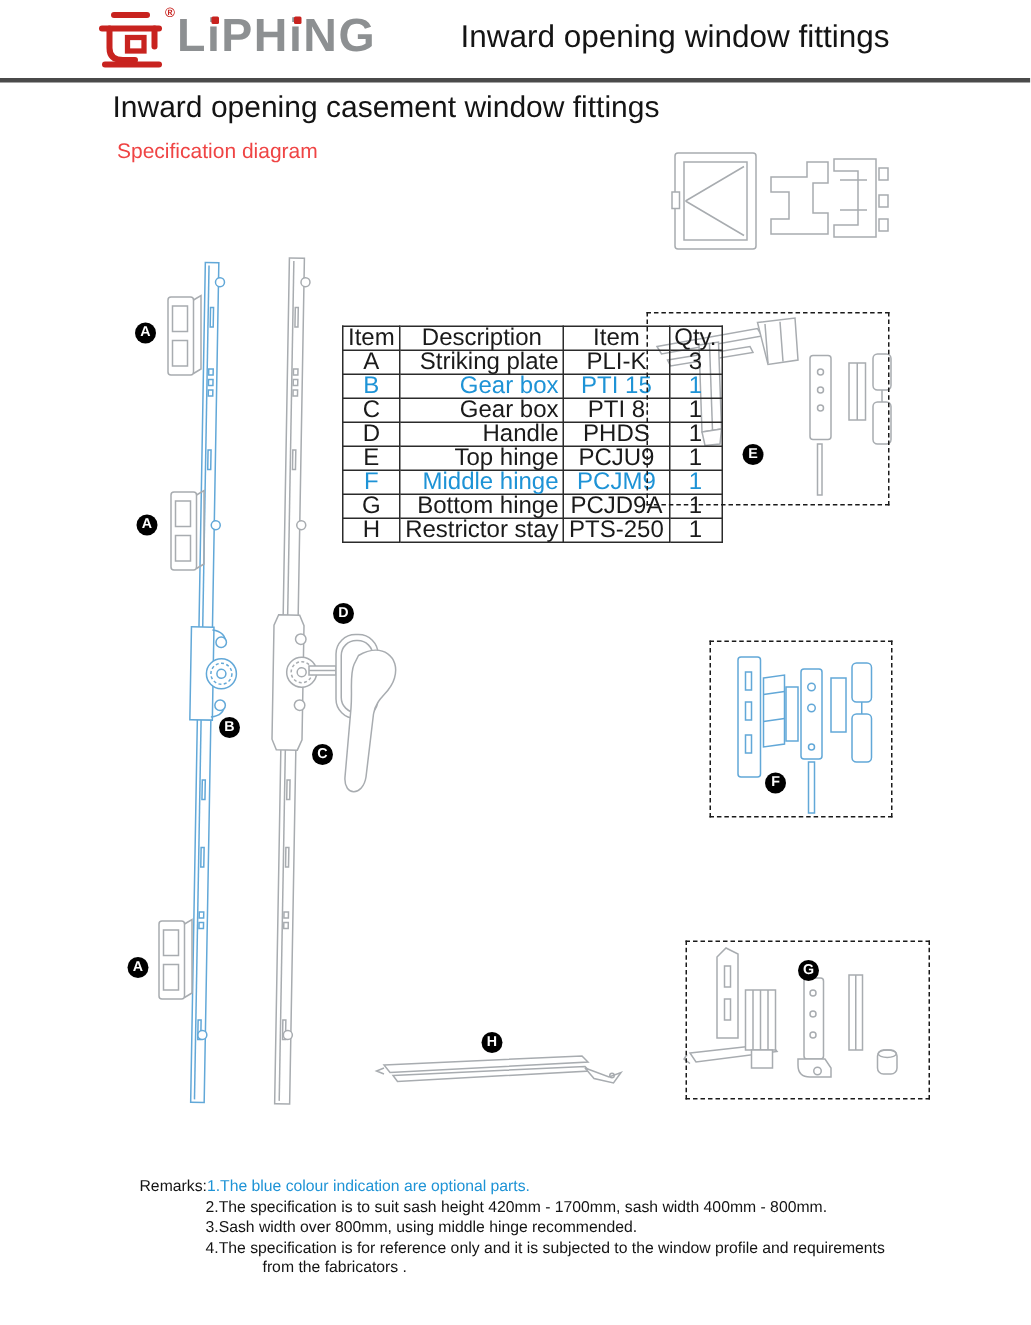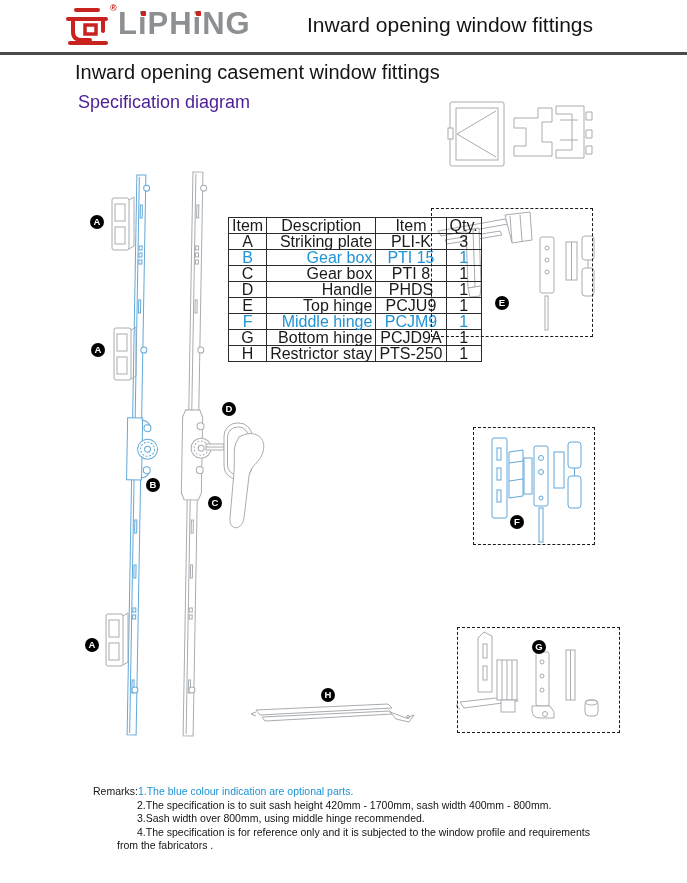--- a/index.html
+++ b/index.html
@@ -9,21 +9,21 @@
   .brand{position:absolute;left:118px;top:6px;font-size:31px;font-weight:bold;
          letter-spacing:1px;color:#8d9092;}
   .i-dot{position:absolute;width:4.5px;height:4.5px;background:#c8231f;border-radius:1px;}
   .i-dot.d1{left:141px;top:11px;}
   .i-dot.d2{left:196px;top:11px;}
   .reg{position:absolute;left:110px;top:3px;font-size:9px;color:#c8231f;font-weight:bold;}
   .page-title{position:absolute;left:280px;top:13px;width:340px;text-align:center;
               font-size:21px;color:#141414;}
   .divider{position:absolute;left:0;top:52px;width:687px;height:2.5px;background:#4a4a4a;}
   .subtitle{position:absolute;left:75px;top:61px;font-size:20px;color:#141414;}
-  .spec-label{position:absolute;left:78px;top:92px;font-size:18px;color:#4c1d95;}
+  .spec-label{position:absolute;left:78px;top:92px;font-size:14px;color:#ef4444;}
   
   .parts-table{position:absolute;left:228px;top:217px;border-collapse:collapse;
                font-size:16px;color:#1a1a1a;padding-left:24px;}
   .parts-table th,.parts-table td{border:1px solid #2b2b2b;height:15px;padding:0 3px;
                line-height:13px;white-space:nowrap;font-weight:normal;}
   .parts-table th{text-align:center;}
   .col-item{width:24px;text-align:center;}
   .col-desc{width:76px;text-align:right;}
   .col-code{width:46px;text-align:center;}
   .col-qty{width:22px;text-align:center;}
@@ -42,21 +42,21 @@
   .g-line{stroke:#a8acb0;fill:#fff;stroke-width:1;}
   .g-open{stroke:#a8acb0;fill:none;stroke-width:1;}
   .b-line{stroke:#62a8d8;fill:#fff;stroke-width:1;}
   .b-open{stroke:#62a8d8;fill:none;stroke-width:1;}
   .r-line{stroke:#c8231f;fill:none;stroke-width:4;stroke-linecap:round;}
   
   .remarks{position:absolute;left:93px;top:785px;font-size:10.5px;font-weight:normal;
            line-height:13.5px;color:#141414;width:540px;}
   .remark-line{white-space:nowrap;}
   .remark-line.indent{margin-left:44px;}
-  .remark-line.indent2{margin-left:24px;}
+  .remark-line.indent2{margin-left:82px;}
   .blue{color:#1e93d6;}
 </style>
 </head>
 <body>
 
 <div class="page">
 
   <svg class="artwork" width="687" height="60">
     <g>
       <path class="r-line" d="M76,10 h22"></path>

